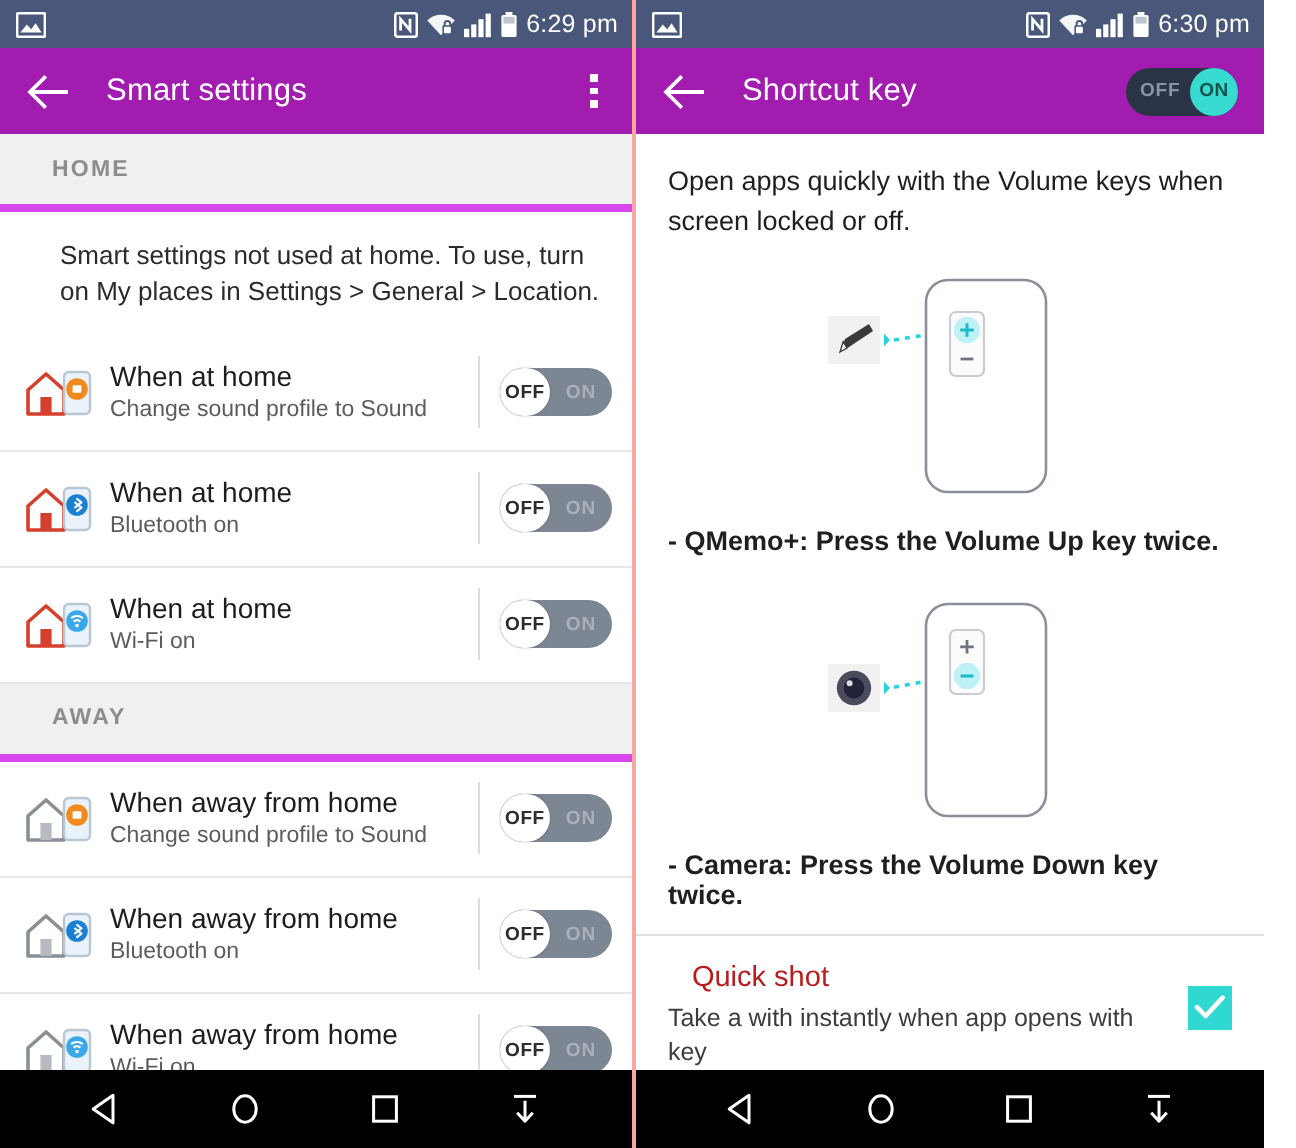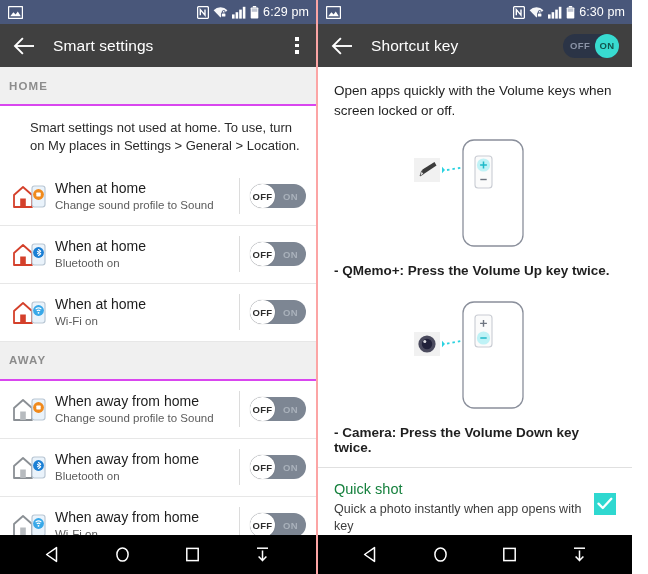--- a/index.html
+++ b/index.html
@@ -25,21 +25,21 @@
     padding: 0 7px 0 8px;
     flex: 0 0 24px;
   }
   .sb-left { display: flex; align-items: center; }
   .sb-right { margin-left: auto; display: flex; align-items: center; gap: 4px; }
   .sb-time { color: #ffffff; font-size: 12.5px; letter-spacing: 0.1px; }
   .ic { display: inline-block; line-height: 0; }
 
   
   .actionbar {
-    height: 43px; background: #404040;
+    height: 43px; background: #a21caf;
     display: flex; align-items: center;
     padding: 0 9px 0 13px;
     flex: 0 0 43px;
   }
   .ab-title {
     color: #ffffff; font-size: 15.5px;
     margin-left: 18px; letter-spacing: 0.1px;
   }
   .ab-spacer { flex: 1 1 auto; }
   .overflow-dots { display: flex; flex-direction: column; gap: 3px; padding: 4px 8px; }
@@ -63,22 +63,22 @@
   }
   .hdr-toggle .knob span {
     font-size: 9.5px; font-weight: bold; color: #12564f; letter-spacing: 0.3px;
   }
 
   
   .body { flex: 1 1 auto; overflow: hidden; background: #ffffff; position: relative; }
 
   .section-head {
     background: #f0f0f0; height: 39px;
-    display: flex; align-items: center; padding-left: 9px;
-    border-bottom: 2px solid #d946ef;
+    display: flex; align-items: center; padding-left: 26px;
+    border-bottom: 4px solid #d946ef;
   }
   .section-head span {
     font-size: 11.5px; color: #8c8c8c;
     letter-spacing: 1.1px; font-weight: bold;
   }
 
   .note {
     padding: 13px 16px 12px 30px;
     font-size: 13px; color: #2b2b2b; line-height: 1.42;
   }
@@ -123,21 +123,21 @@
     padding: 6px 16px 12px 16px;
     font-size: 13.5px; color: #1f1f1f; font-weight: bold;
   }
   .hairline { height: 1px; background: #e0e0e0; margin: 0; }
 
   .quickshot {
     display: flex; align-items: flex-start;
     padding: 12px 16px 10px 16px;
   }
   .qs-text { flex: 1 1 auto; padding-right: 12px; }
-  .qs-title { font-size: 14.5px; color: #15803d; line-height: 1.3; }
+  .qs-title { font-size: 14.5px; color: #b91c1c; line-height: 1.3; margin-left: 12px; }
   .qs-sub { font-size: 12.5px; color: #3d3d3d; margin-top: 3px; line-height: 1.35; }
   .qs-check {
     flex: 0 0 22px; width: 22px; height: 22px; margin-top: 13px;
     background: #2fd8d0; display: flex; align-items: center; justify-content: center;
   }
 
   
   .navbar {
     height: 39px; background: #000000; flex: 0 0 39px;
     display: flex; align-items: center; justify-content: space-around;
@@ -491,21 +491,21 @@
         </svg>
       </div>
 
       <div class="caption">- Camera: Press the Volume Down key twice.</div>
 
       <div class="hairline"></div>
 
       <div class="quickshot">
         <div class="qs-text">
           <div class="qs-title">Quick shot</div>
-          <div class="qs-sub">Quick a photo instantly when app opens with key</div>
+          <div class="qs-sub">Take a with instantly when app opens with key</div>
         </div>
         <span class="qs-check">
           <svg width="16" height="13" viewBox="0 0 16 13">
               <path d="M1.5 6.6 L5.8 11 L14.3 1.8" fill="none" stroke="#ffffff" stroke-width="2.3" stroke-linecap="round" stroke-linejoin="round"></path>
             </svg>
         </span>
       </div>
 
     </div>
 

